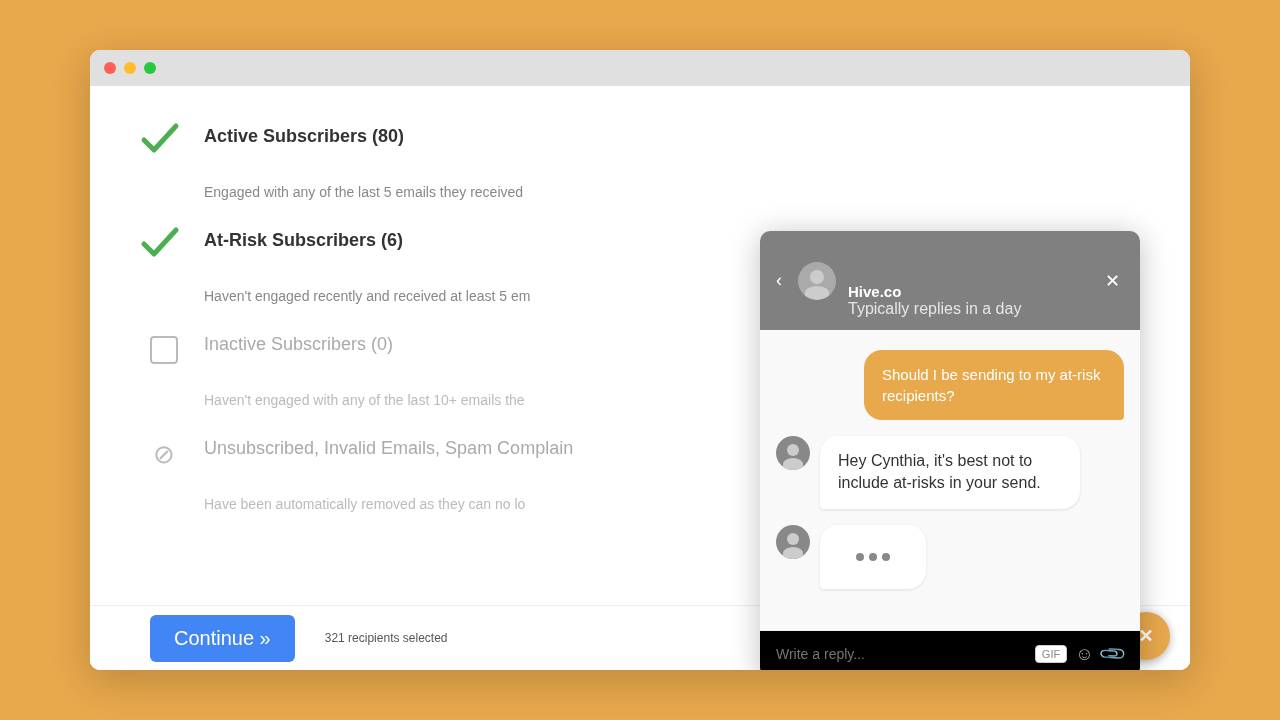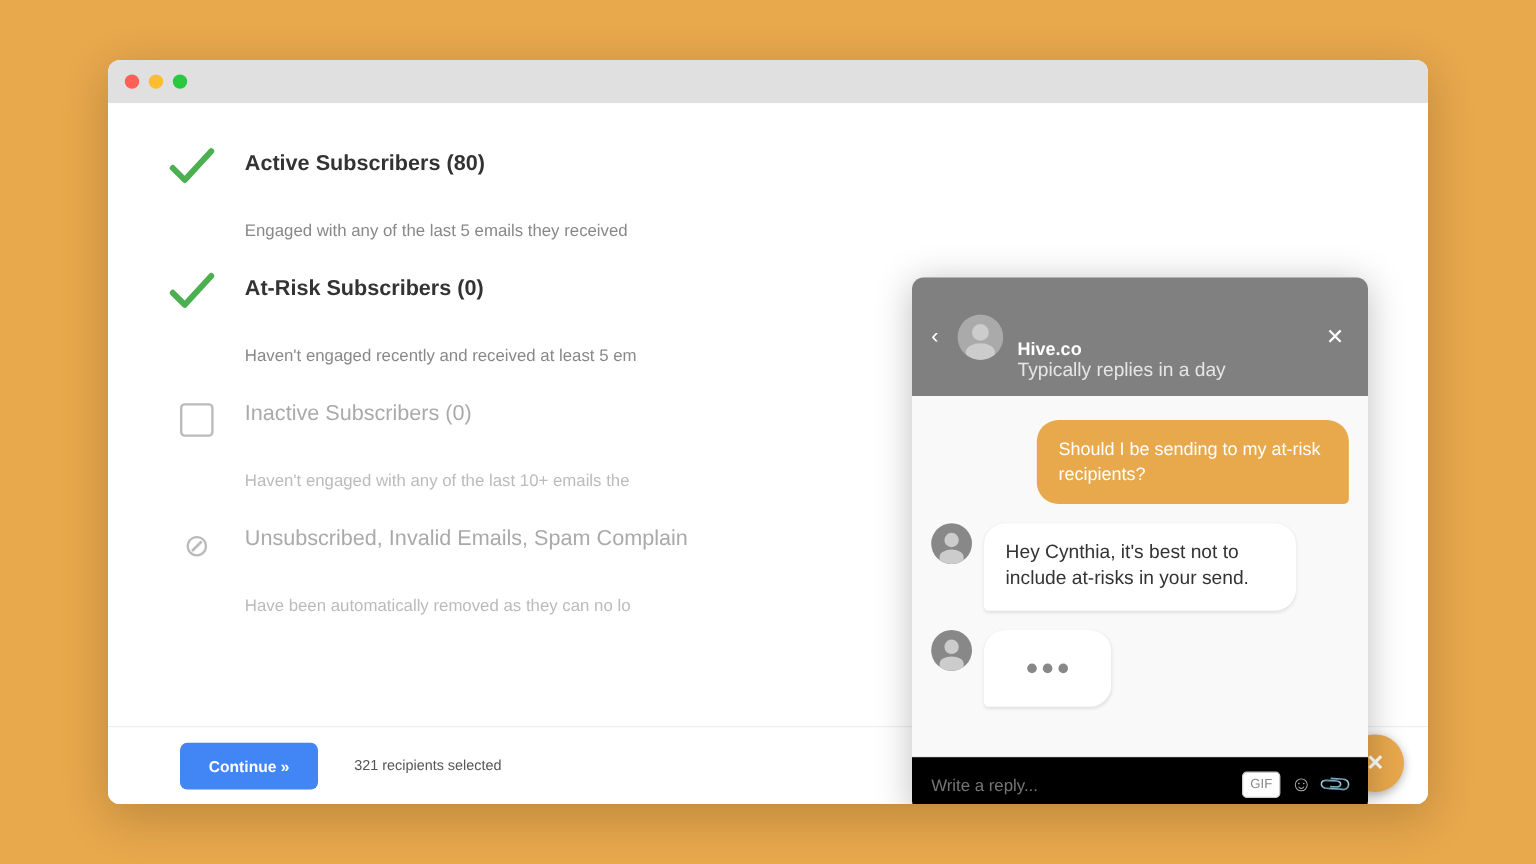--- a/index.html
+++ b/index.html
@@ -146,22 +146,22 @@
       padding: 0 60px;
       gap: 30px;
     }
 
     .continue-btn {
       background: #4285F4;
       color: white;
       border: none;
       border-radius: 6px;
       padding: 12px 24px;
-      font-size: 13px;
-      font-weight: 700;
+      font-size: 20px;
+      font-weight: 400;
       cursor: pointer;
     }
 
     .recipients-text {
       font-size: 12px;
       color: #555;
     }
 
     
     .fab {
@@ -361,20 +361,21 @@
       flex: 1;
       border: none;
       outline: none;
       font-size: 14px;
       color: #999;
       background: transparent;
     }
 
     .chat-input-icons {
       display: flex;
+      align-items: center;
       gap: 8px;
     }
 
     .gif-btn {
       border: 1px solid #ccc;
       border-radius: 4px;
       padding: 2px 6px;
       font-size: 11px;
       color: #888;
       cursor: pointer;
@@ -429,21 +430,21 @@
         <div class="checkbox-area">
           <div class="check-box checked">
             <div class="checkmark">
               <svg viewBox="0 0 44 44" xmlns="http://www.w3.org/2000/svg">
                 <polyline points="6,24 16,34 38,10" fill="none" stroke="#4CAF50" stroke-width="5" stroke-linecap="round" stroke-linejoin="round"></polyline>
               </svg>
             </div>
           </div>
         </div>
         <div class="item-text">
-          <h3>At-Risk Subscribers (0)</h3>
+          <h3>At-Risk Subscribers (6)</h3>
           <p>Haven't engaged recently and received at least 5 em</p>
         </div>
       </div>
 
       <div class="subscriber-item">
         <div class="checkbox-area">
           <div class="check-box disabled">
           </div>
         </div>
         <div class="item-text dimmed">

